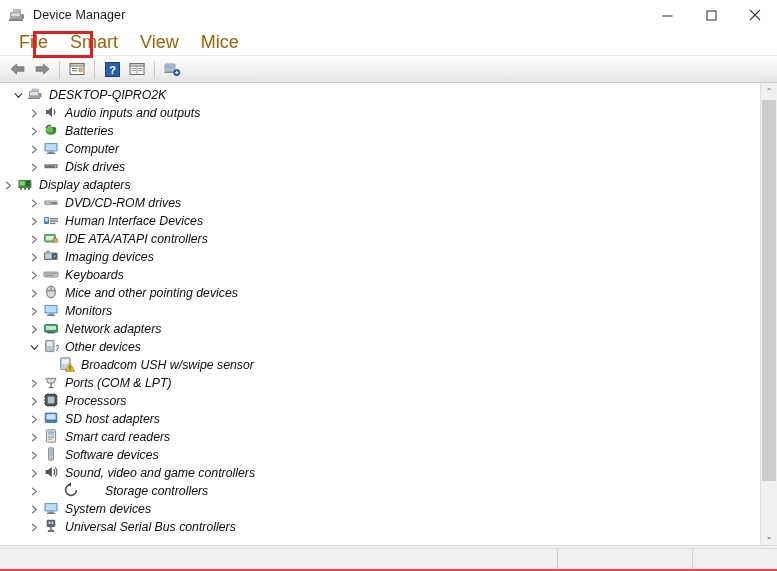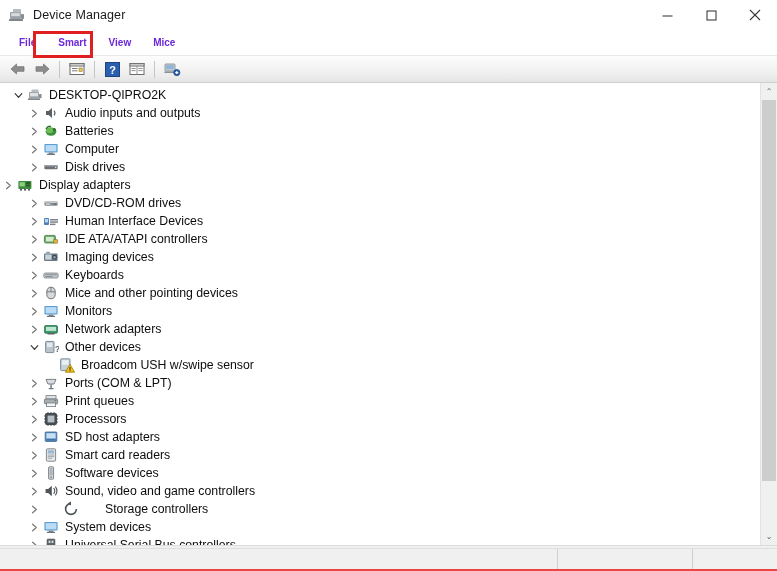--- a/index.html
+++ b/index.html
@@ -46,24 +46,23 @@
   
   .menubar {
     height: 26px; min-height: 26px;
     background: #ffffff;
     display: flex; align-items: center;
     padding-left: 8px;
     position: relative;
     border-bottom: 1px solid #e9e9e9;
   }
   .menu-item {
-    font-size: 10px; color: #6d28d9;
+    font-size: 18px; color: #a16207;
     padding: 3px 11px;
     white-space: nowrap;
-    font-weight: bold;
   }
   .menu-highlight {
     position: absolute;
     left: 33px; top: 1px;
     width: 60px; height: 27px;
     border: 3px solid #e02020;
     pointer-events: none;
     z-index: 5;
   }
 
@@ -96,24 +95,25 @@
   }
   .tree {
     flex: 1;
     position: relative;
     overflow: hidden;
     padding-top: 3px;
     background: #ffffff;
   }
   .node {
     height: 18px;
-    display: flex; align-items: center;
+    display: flex; align-items: flex-start;
     white-space: nowrap;
     font-size: 12.3px;
     color: #0d0d0d;
+    font-style: italic;
   }
   .chev {
     width: 16px; height: 18px;
     display: flex; align-items: center; justify-content: center;
     flex: none;
     color: #707070;
   }
   .nicon {
     width: 17px; height: 16px;
     margin-right: 6px;
@@ -534,36 +534,20 @@
           <span class="nlabel">Ports (COM &amp; LPT)</span>
         </div>
         <div class="node" style="padding-left: 26px;">
           <span class="chev">
             <svg width="9" height="9" viewBox="0 0 9 9">
               <path d="M2.6 1.2 L6.3 4.5 L2.6 7.8" fill="none" stroke="#767676" stroke-width="1.2" stroke-linecap="round" stroke-linejoin="round"></path>
             </svg>
           </span>
           <span class="nicon">
             <svg width="16" height="16" viewBox="0 0 16 16">
-              <rect x="3" y="2.6" width="10" height="3.4" fill="#dfe3e6" stroke="#767c81" stroke-width="0.8"></rect>
-              <rect x="1.4" y="6" width="13.2" height="5" rx="1.2" fill="#a6adb3" stroke="#6b7176" stroke-width="0.8"></rect>
-              <rect x="3.4" y="10" width="9.2" height="3.6" fill="#f2f5f7" stroke="#767c81" stroke-width="0.8"></rect>
-              <rect x="11.6" y="7.1" width="1.7" height="1.1" fill="#4e7f4e"></rect>
-            </svg>
-          </span>
-          <span class="nlabel">Print queues</span>
-        </div>
-        <div class="node" style="padding-left: 26px;">
-          <span class="chev">
-            <svg width="9" height="9" viewBox="0 0 9 9">
-              <path d="M2.6 1.2 L6.3 4.5 L2.6 7.8" fill="none" stroke="#767676" stroke-width="1.2" stroke-linecap="round" stroke-linejoin="round"></path>
-            </svg>
-          </span>
-          <span class="nicon">
-            <svg width="16" height="16" viewBox="0 0 16 16">
               <rect x="2.6" y="2.6" width="10.8" height="10.8" rx="0.6" fill="#4a5157" stroke="#2f3539" stroke-width="0.9"></rect>
               <rect x="4.6" y="4.6" width="6.8" height="6.8" fill="#b9c0c5"></rect>
               <g stroke="#4a5157" stroke-width="1">
                 <line x1="5" y1="1" x2="5" y2="2.6"></line>
                 <line x1="8" y1="1" x2="8" y2="2.6"></line>
                 <line x1="11" y1="1" x2="11" y2="2.6"></line>
                 <line x1="5" y1="13.4" x2="5" y2="15"></line>
                 <line x1="8" y1="13.4" x2="8" y2="15"></line>
                 <line x1="11" y1="13.4" x2="11" y2="15"></line>
                 <line x1="1" y1="5" x2="2.6" y2="5"></line>

